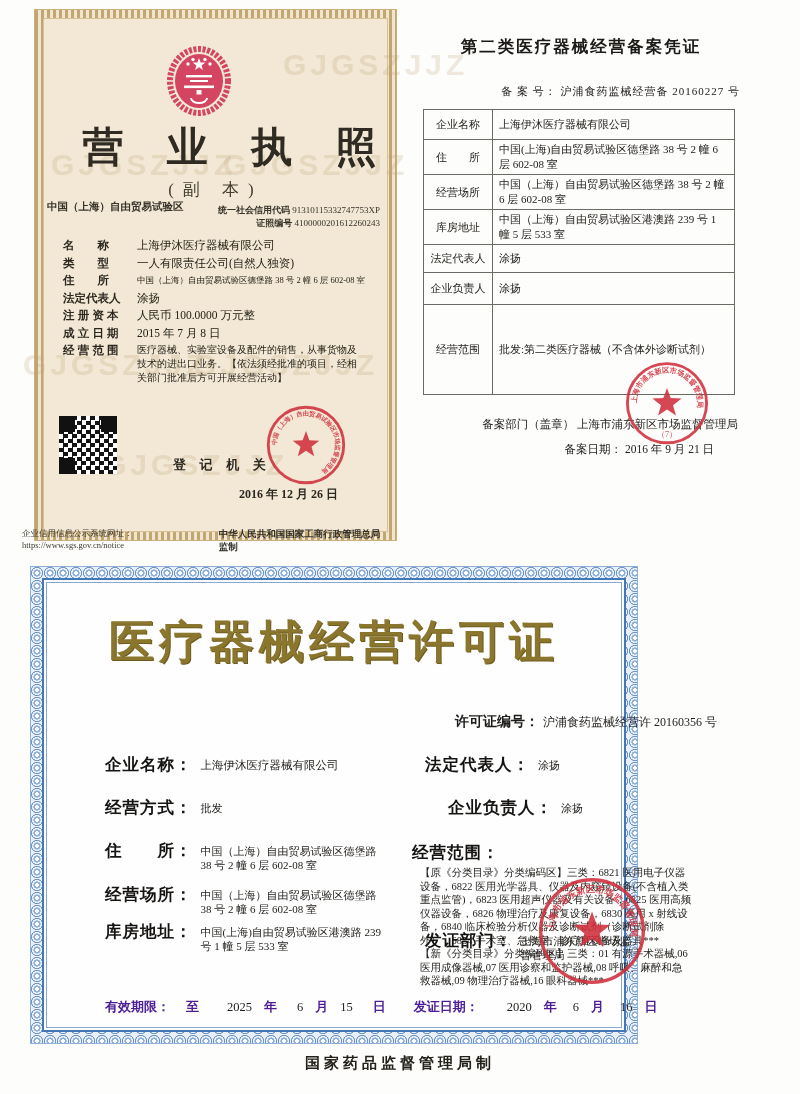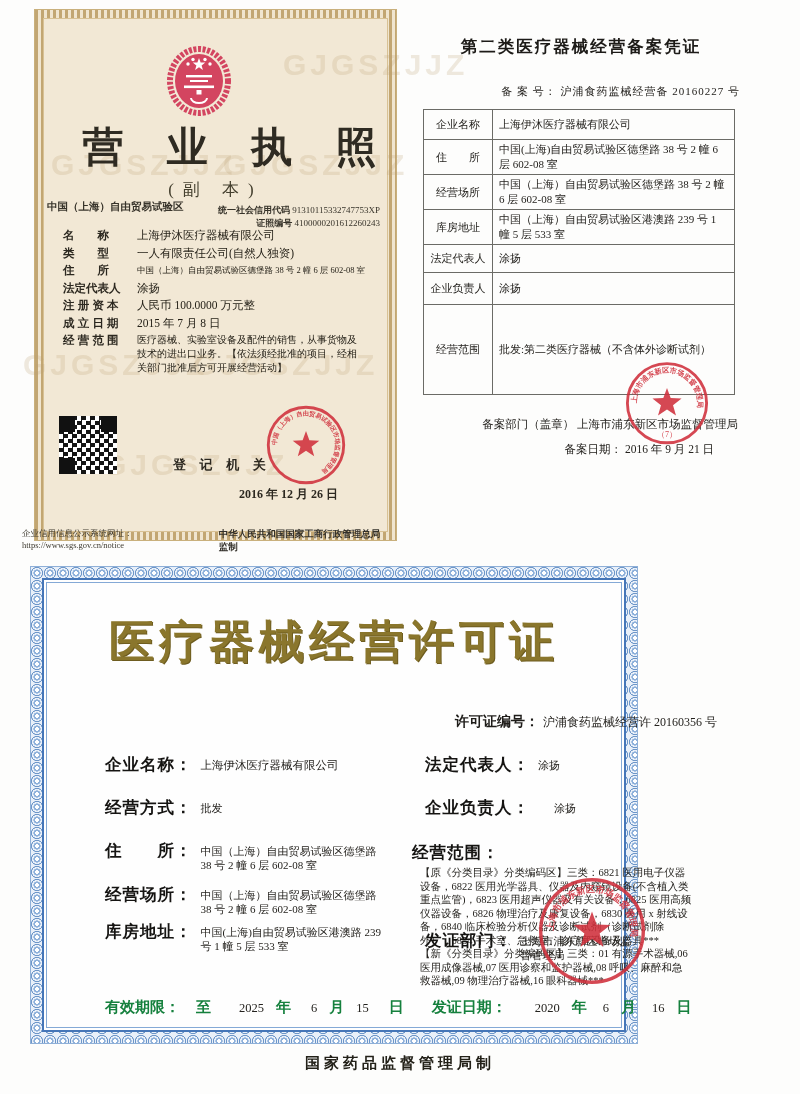--- a/index.html
+++ b/index.html
@@ -19,21 +19,21 @@
   .biz-wm.w5{left:60px;top:430px;} .biz-wm.w6{left:240px;top:30px;}
   .biz-emblem{position:absolute;left:124px;top:28px;width:64px;height:70px;}
   .biz-title{position:absolute;left:0;top:102px;width:100%;text-align:center;
              font-family:"Liberation Sans","DejaVu Sans",sans-serif;
              font-size:41px;font-weight:bold;letter-spacing:16px;text-indent:16px;color:#2f2b22;margin-left:14px;}
   .biz-sub{position:absolute;left:0;top:160px;width:100%;text-align:center;
            font-size:17px;letter-spacing:9px;color:#45402f;}
   .biz-zone{position:absolute;left:4px;top:182px;font-size:10.5px;font-weight:bold;color:#37332a;}
   .biz-codes{position:absolute;right:8px;top:186px;text-align:right;font-size:9px;color:#37332a;line-height:13px;}
   .biz-codes b{font-family:"Liberation Sans","DejaVu Sans",sans-serif;font-size:9px;}
-  .biz-fields{position:absolute;left:20px;top:210px;width:302px;}
+  .biz-fields{position:absolute;left:20px;top:220px;width:302px;}
   .biz-row{display:flex;margin-bottom:3px;line-height:14.5px;}
   .biz-label{flex:0 0 62px;font-family:"Liberation Sans","DejaVu Sans",sans-serif;
              font-weight:bold;font-size:11.5px;color:#2c2820;margin-right:12px;white-space:nowrap;}
   .biz-value{font-size:11.5px;color:#262219;}
   .biz-row.small .biz-value{font-size:8.5px;white-space:nowrap;line-height:14px;}
   .biz-row.scope .biz-value{font-size:10px;line-height:14px;}
   .biz-qr{position:absolute;left:16px;top:398px;width:58px;height:58px;
     background-color:#fff;
     background-image:
       linear-gradient(#111,#111),linear-gradient(#fff,#fff),linear-gradient(#111,#111),
@@ -84,25 +84,25 @@
   .ml-field{position:absolute;display:flex;}
   .ml-lab{font-family:"Liberation Sans","DejaVu Sans",sans-serif;font-weight:bold;
           font-size:16.5px;color:#151412;white-space:nowrap;letter-spacing:1px;}
   .ml-val{font-size:11px;color:#24221e;margin-left:8px;margin-top:4px;line-height:14px;}
   .ml-val.name{font-size:11.5px;}
   .ml-scope .ml-val{margin-top:2px;font-size:10.5px;line-height:13.5px;width:272px;}
   .ml-scope p{margin:0;}
   .lf1{left:75px;top:188px;} .lf2{left:75px;top:231px;}
   .lf3{left:75px;top:274px;width:290px;} .lf4{left:75px;top:318px;width:290px;}
   .lf5{left:75px;top:355px;width:290px;}
-  .rf1{left:395px;top:188px;} .rf2{left:395px;top:231px;gap:16px;}
+  .rf1{left:395px;top:188px;} .rf2{left:418px;top:231px;}
   .rf3{left:382px;top:276px;flex-direction:column;} .rf4{left:395px;top:364px;}
   .lf3 .ml-val,.lf4 .ml-val,.lf5 .ml-val{width:182px;}
   .ml-bottom{position:absolute;left:75px;top:432px;width:640px;display:flex;align-items:baseline;white-space:nowrap;}
-  .ml-bottom .lab{font-family:"Liberation Sans","DejaVu Sans",sans-serif;font-weight:bold;font-size:15px;color:#15803d;}
+  .ml-bottom .lab{font-family:"Liberation Sans","DejaVu Sans",sans-serif;font-weight:bold;font-size:13px;color:#4c1d95;}
   .ml-bottom .num{font-size:12.5px;color:#24221e;}
   .g12{margin-right:12px;} .g20{margin-right:20px;} .g28{margin-right:28px;} .g16{margin-right:16px;}
   .ml-seal{left:505px;top:308px;width:114px;height:114px;}
 
   .page-footer{position:absolute;left:0;top:1054px;width:100%;text-align:center;
                font-family:"Liberation Sans","DejaVu Sans",sans-serif;font-weight:bold;
                font-size:15px;letter-spacing:4px;color:#232119;}
 
   .seal svg, .biz-emblem svg, .biz-qr svg{display:block;width:100%;height:100%;}
   .seal{z-index:5;}

